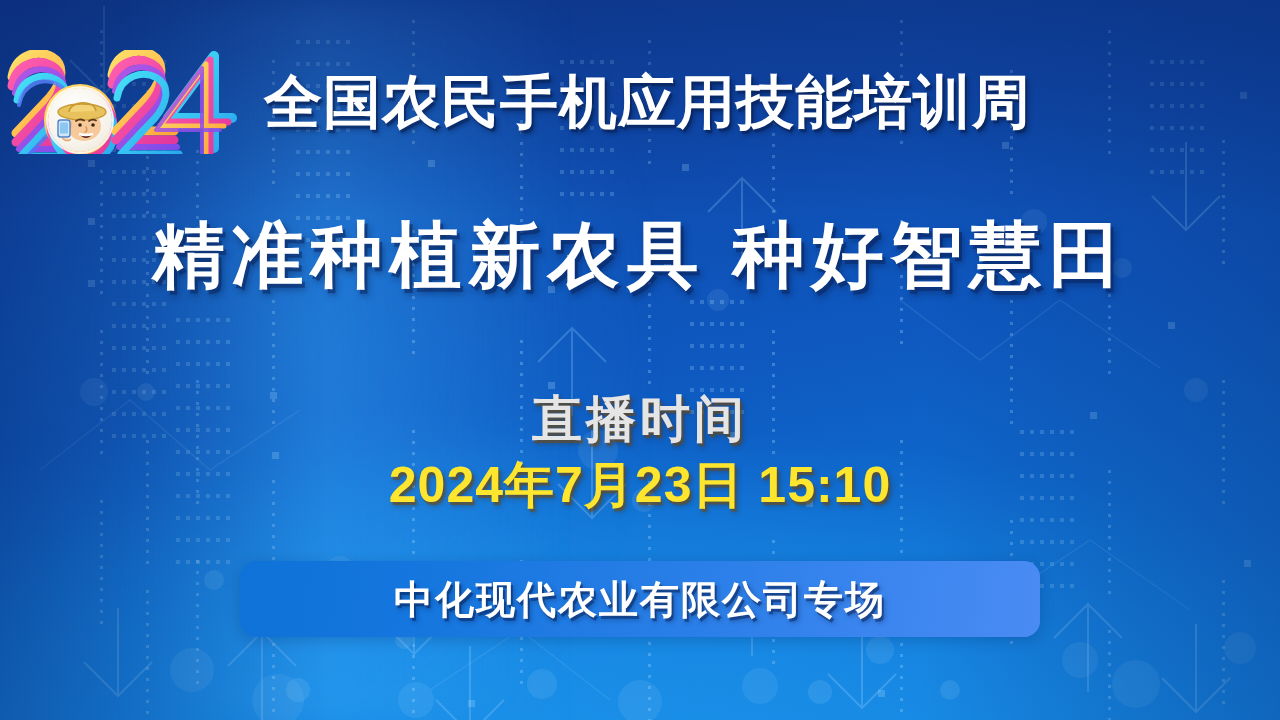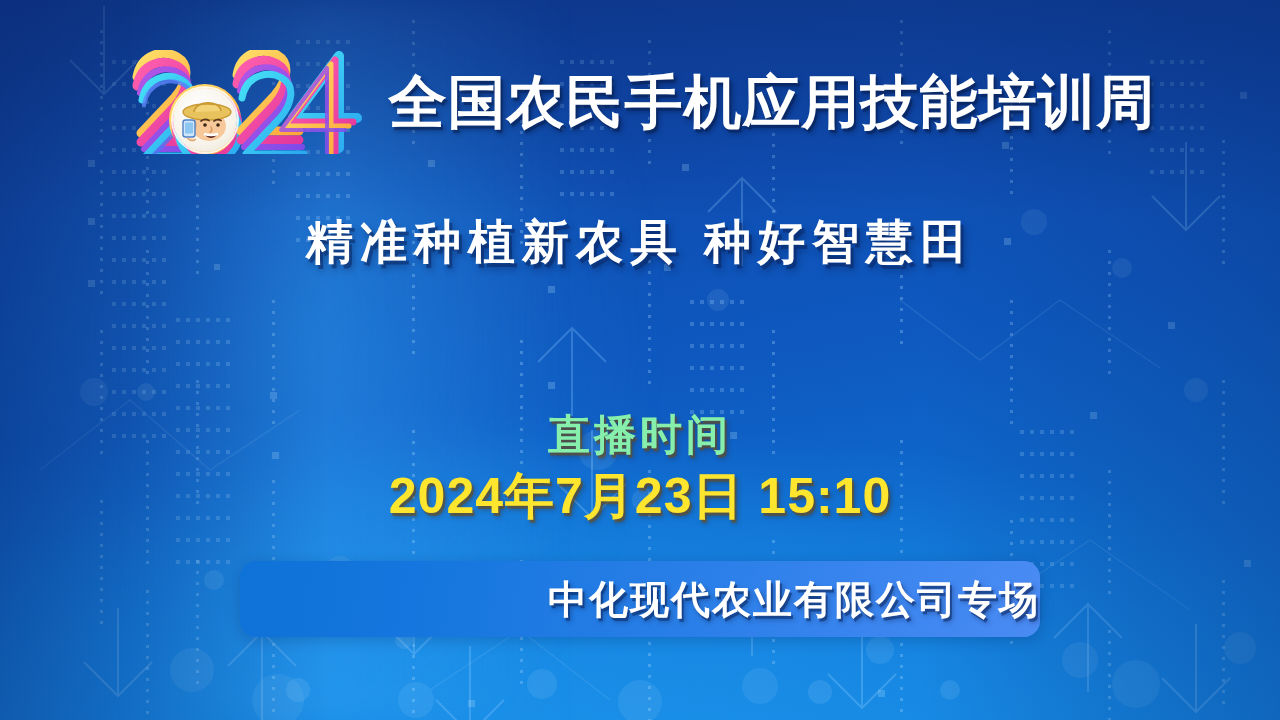--- a/index.html
+++ b/index.html
@@ -44,21 +44,20 @@
   .bg-pattern svg { display: block; width: 100%; height: 100%; }
 
   
   .header {
     position: absolute;
     left: 0; top: 48px;
     width: 1280px;
     height: 108px;
     display: flex;
     align-items: center;
-    justify-content: center;
     gap: 18px;
   }
   .logo-2024 {
     position: relative;
     width: 246px;
     height: 104px;
     flex: none;
   }
   .logo-2024 svg { position: absolute; left: 0; top: 0; }
   .farmer {
@@ -81,44 +80,43 @@
     white-space: nowrap;
     text-shadow: 2px 3px 0 rgba(9,32,86,0.55), 3px 4px 5px rgba(5,20,60,0.45);
   }
 
   
   .headline {
     position: absolute;
     left: 0; top: 216px;
     width: 1280px;
     text-align: center;
-    font-size: 47px;
+    font-size: 72px;
     font-weight: 700;
     color: #ffffff;
     letter-spacing: 7px;
     line-height: 1.1;
     white-space: nowrap;
     text-shadow: 3px 4px 0 rgba(10,34,92,0.5), 4px 6px 7px rgba(5,20,60,0.4);
   }
 
   
   .live-block {
     position: absolute;
     left: 0; top: 390px;
     width: 1280px;
     text-align: center;
   }
   .live-label {
-    font-size: 42px;
+    font-size: 50px;
     font-weight: 700;
-    color: #86efac;
+    color: #e5e5e5;
     letter-spacing: 4px;
     line-height: 1.18;
     text-shadow: 2px 3px 0 rgba(120,72,8,0.55), 3px 4px 5px rgba(60,34,4,0.35);
-    margin-top: 20px;
   }
   .live-datetime {
     margin-top: 8px;
     font-family: Liberation Sans, sans-serif;
     font-size: 50px;
     font-weight: 700;
     color: #ffe62e;
     letter-spacing: 1px;
     line-height: 1.12;
     white-space: nowrap;
@@ -129,21 +127,21 @@
   .sponsor-banner {
     position: absolute;
     left: 240px; top: 561px;
     width: 800px;
     height: 76px;
     border-radius: 16px;
     background: linear-gradient(100deg, #0f72d8 0%, #1476de 22%, #2b7fe8 58%, #3d86f0 82%, #4a8bf3 100%);
     box-shadow: 0 3px 14px rgba(6,28,78,0.22);
     display: flex;
     align-items: center;
-    justify-content: flex-end;
+    justify-content: center;
   }
   .sponsor-text {
     font-size: 39px;
     font-weight: 700;
     color: #ffffff;
     letter-spacing: 2px;
     line-height: 1;
     white-space: nowrap;
     text-shadow: 2px 3px 0 rgba(8,32,88,0.5), 3px 4px 5px rgba(5,20,60,0.35);
   }

